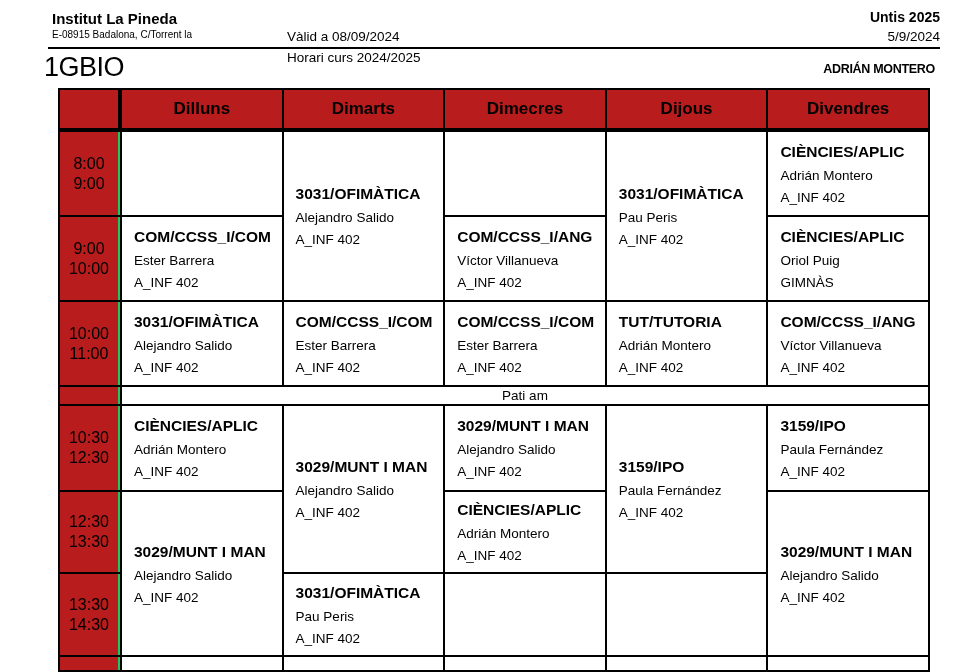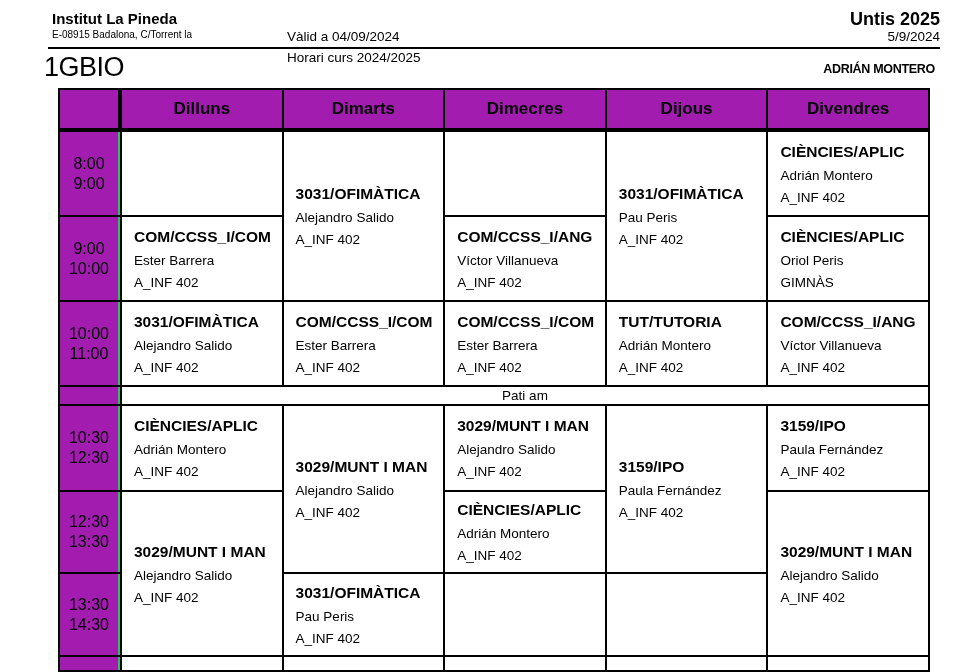--- a/index.html
+++ b/index.html
@@ -8,42 +8,42 @@
     background: #ffffff; color: #000;
     font-family: "Liberation Sans", sans-serif;
   }
   #page { position: relative; width: 971px; height: 672px; background: #fff; }
 
   
   .hdr-school   { position:absolute; left:52px;  top:10px;  font-size:15px; font-weight:bold; }
   .hdr-address  { position:absolute; left:52px;  top:29px;  font-size:10px; }
   .hdr-course   { position:absolute; left:287px; top:10px;  font-size:13.5px;margin-top:40px; }
   .hdr-valid    { position:absolute; left:287px; top:29px;  font-size:13.5px; }
-  .hdr-app      { position:absolute; right:31px; top:9px;   font-size:18px; font-weight:bold; text-align:center; }
+  .hdr-app      { position:absolute; right:31px; top:9px;   font-size:14px; font-weight:bold; text-align:center; }
   .hdr-date     { position:absolute; right:31px; top:29px;  font-size:13.5px; text-align:right; }
   .hdr-rule     { position:absolute; left:48px;  top:47px;  width:892px; height:2px; background:#000; }
 
   
   .ttl-code  { position:absolute; left:44px;  top:52px; font-size:27px; letter-spacing:-0.5px; }
   .ttl-name  { position:absolute; left:200px; top:57px; font-size:21px; }
   .ttl-tutor { position:absolute; right:36px; top:62px; font-size:12.5px; font-weight:bold; letter-spacing:-0.3px; }
 
   
   #timetable {
     position:absolute; left:58px; top:88px;
     width:872px; height:584px;
     border:2px solid #000; background:#000;
     display:grid;
     grid-template-columns:60px repeat(5, 1fr);
     grid-template-rows:40px 83px 83px 83px 17px 84px 80px 81px 30px;
     gap:2px;
     overflow:hidden;
   }
   .cell { background:#fff; }
-  .gray { background:#a21caf; }
+  .gray { background:#b91c1c; }
 
   .corner { border-right:2px solid #000; border-bottom:2px solid #000; }
 
   .day-header {
     display:flex; align-items:center; justify-content:center;
     font-size:17px; font-weight:bold;
     border-bottom:2px solid #000;
   }
   .time-cell {
     display:flex; flex-direction:column; align-items:center; justify-content:center;
@@ -63,21 +63,21 @@
   }
 </style>
 </head>
 <body>
 
 <div id="page">
 
   <div class="hdr-school">Institut La Pineda</div>
   <div class="hdr-address">E-08915 Badalona, C/Torrent la</div>
   <div class="hdr-course">Horari curs 2024/2025</div>
-  <div class="hdr-valid">Vàlid a 04/09/2024</div>
+  <div class="hdr-valid">Vàlid a 08/09/2024</div>
   <div class="hdr-app">Untis 2025</div>
   <div class="hdr-date">5/9/2024</div>
   <div class="hdr-rule"></div>
 
   <div class="ttl-code">1GBIO</div>
   <div class="ttl-tutor">ADRIÁN MONTERO</div>
 
   <div id="timetable">
 
     <div class="cell gray corner" style="grid-row:1;grid-column:1"></div>
@@ -137,21 +137,21 @@
       <div class="teacher">Ester Barrera</div>
       <div class="room">A_INF 402</div>
     </div>
     <div class="cell lesson" style="grid-row:3;grid-column:4">
       <div class="subject">COM/CCSS_I/ANG</div>
       <div class="teacher">Víctor Villanueva</div>
       <div class="room">A_INF 402</div>
     </div>
     <div class="cell lesson" style="grid-row:3;grid-column:6">
       <div class="subject">CIÈNCIES/APLIC</div>
-      <div class="teacher">Oriol Peris</div>
+      <div class="teacher">Oriol Puig</div>
       <div class="room">GIMNÀS</div>
     </div>
 
     <div class="cell lesson" style="grid-row:4;grid-column:2">
       <div class="subject">3031/OFIMÀTICA</div>
       <div class="teacher">Alejandro Salido</div>
       <div class="room">A_INF 402</div>
     </div>
     <div class="cell lesson" style="grid-row:4;grid-column:3">
       <div class="subject">COM/CCSS_I/COM</div>

